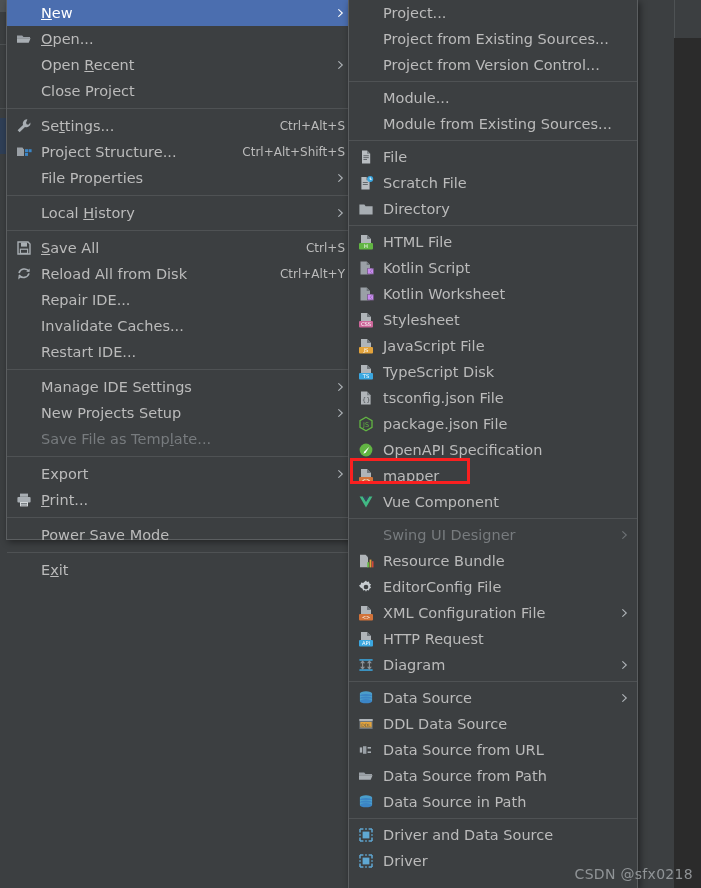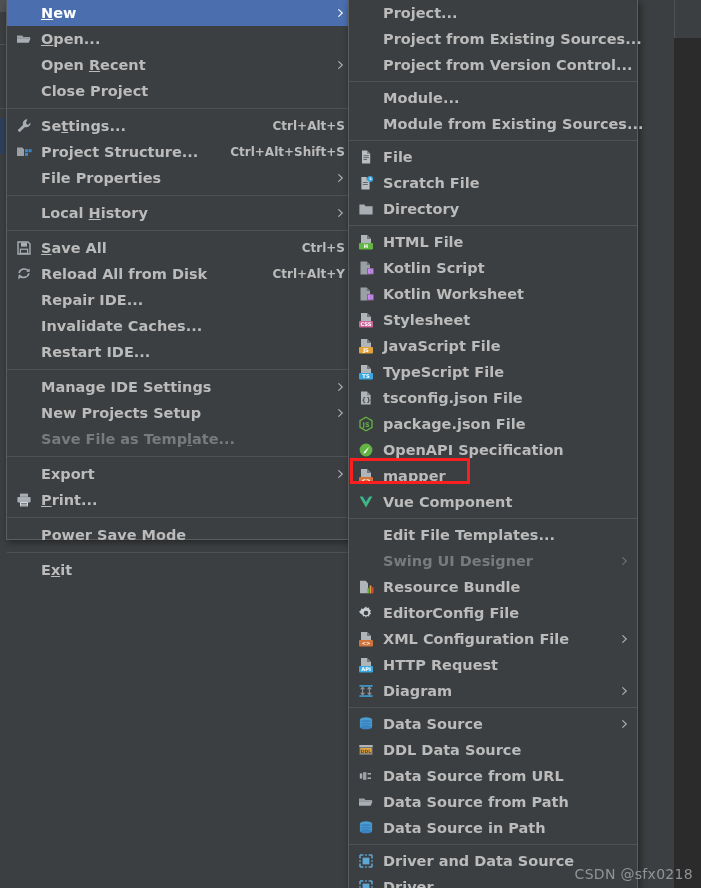--- a/index.html
+++ b/index.html
@@ -22,21 +22,20 @@
 
   
   .menu{
     position:absolute;
     background:#3c3f41;
     border:1px solid #5b5e60;
     box-sizing:border-box;
     color:#bbbbbb;
     font-size:14.5px;
     box-shadow:2px 2px 7px rgba(0,0,0,.45);
-    font-weight:bold;
   }
   #menu-file{left:6px;top:0;width:348px;height:540px;border-top:none;}
   #menu-new{left:348px;top:0;width:290px;height:888px;border-top:none;border-bottom:none;}
 
   .mitem{
     position:relative;
     display:flex;
     align-items:center;
     height:26px;
     padding:0 8px 0 6px;
@@ -363,21 +362,21 @@
     </div>
     <div class="mitem">
       <span class="ico">
         <svg width="16" height="16" viewBox="0 0 16 16">
           <path d="M3 1h6l4 4v10H3z" fill="#b0b5b9"></path>
           <path d="M9 1l4 4H9z" fill="#6f757a"></path>
           <rect x="1" y="9" width="14" height="6.5" rx="1" fill="#3ba7e0"></rect>
           <text x="8" y="14.4" font-size="5.2" text-anchor="middle" fill="#ffffff" font-family="DejaVu Sans">TS</text>
         </svg>
       </span>
-      <span class="label">TypeScript File</span>
+      <span class="label">TypeScript Disk</span>
     </div>
     <div class="mitem">
       <span class="ico">
         <svg width="16" height="16" viewBox="0 0 16 16">
           <path d="M3 1.6h6l3.6 3.6v9.2H3z" fill="#b0b5b9"></path>
           <path d="M9 1.6l3.6 3.6H9z" fill="#7d8387"></path>
           <text x="8.2" y="12" font-size="6.5" text-anchor="middle" fill="#4a4f52" font-family="DejaVu Sans">{}</text>
         </svg>
       </span>
       <span class="label">tsconfig.json File</span>
@@ -414,24 +413,20 @@
     <div class="mitem">
       <span class="ico">
         <svg width="16" height="16" viewBox="0 0 16 16">
           <path d="M1.6 2.4h3.2L8 7.8l3.2-5.4h3.2L8 13.6z" fill="#41b883"></path>
           <path d="M4.8 2.4h2.1L8 4.4l1.1-2h2.1L8 7.8z" fill="#35495e"></path>
         </svg>
       </span>
       <span class="label">Vue  Component</span>
     </div>
     <div class="sep"></div>
-    <div class="mitem">
-      <span class="ico"></span>
-      <span class="label">Edit File Templates...</span>
-    </div>
     <div class="mitem disabled">
       <span class="ico"></span>
       <span class="label">Swing UI Designer</span>
       <svg class="arrow" width="9" height="9" viewBox="0 0 10 10">
         <path d="M3 1.2L7 5l-4 3.8" fill="none" stroke="#6e7275" stroke-width="1.2" stroke-linecap="round"></path>
       </svg>
     </div>
     <div class="mitem">
       <span class="ico">
         <svg width="16" height="16" viewBox="0 0 16 16">

